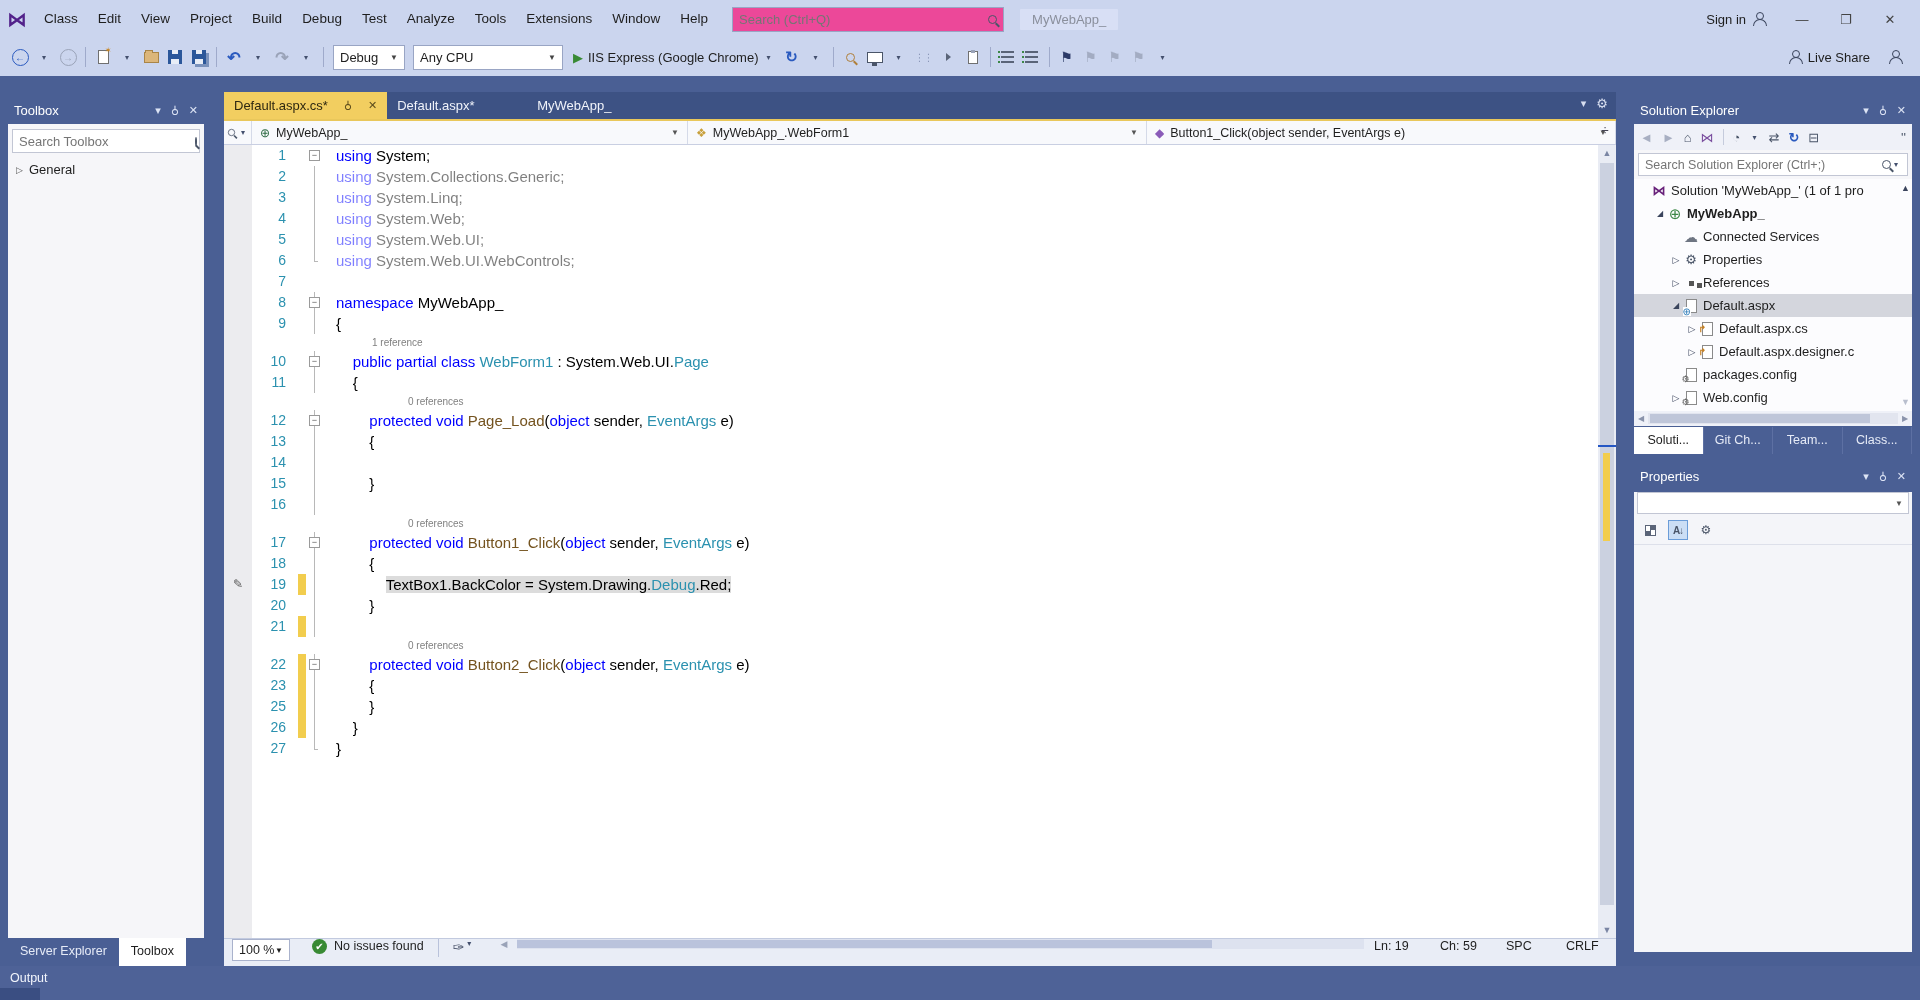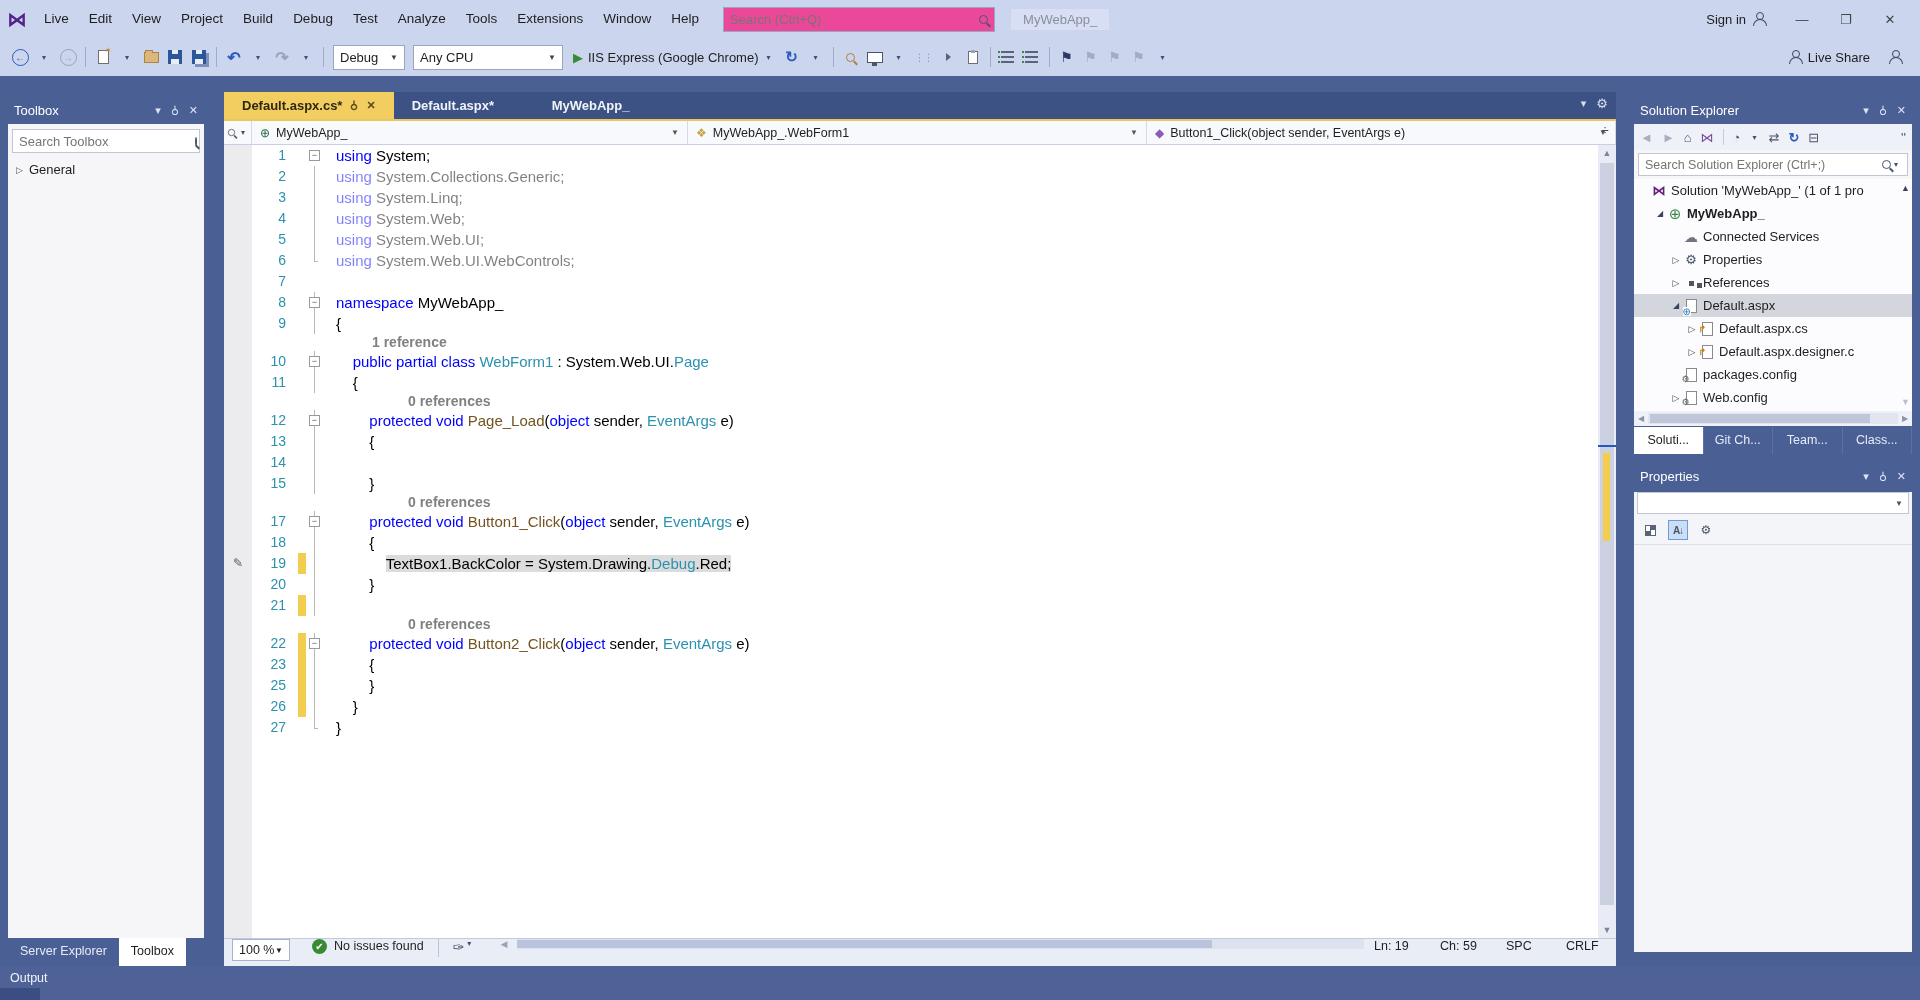--- a/index.html
+++ b/index.html
@@ -73,40 +73,40 @@
   .tb-search input{border:0;outline:0;flex:1;font-size:13px;background:transparent;color:#8b5cf6;}
   .tbx-item{display:flex;align-items:center;gap:6px;padding:4px 8px;font-size:13px;color:#1E1E1E;}
   .exp-closed{font-size:9px;color:#555;}
   .side-tabs{position:absolute;left:8px;top:938px;height:28px;display:flex;}
   .side-tab{padding:0 12px;line-height:26px;font-size:12.5px;color:#E6EBF7;}
   .side-tab.active{background:#fff;color:#1E1E1E;}
 
   
   .editor{position:absolute;left:224px;top:76px;width:1392px;height:890px;}
   .tabstrip{position:absolute;left:0;top:16px;width:100%;height:27px;background:#3D5284;display:flex;}
-  .dtab{display:flex;align-items:center;padding:0 18px;font-size:13px;color:#F0F3FA;gap:8px;font-weight:bold;}
+  .dtab{display:flex;align-items:center;padding:0 10px;font-size:13px;color:#F0F3FA;gap:16px;}
   .dtab.active{background:#F2CE60;color:#2E2811;}
   .dtab .tclose,.dtab .tpin{font-size:11px;color:#5C4C1C;}
   .strip-right{margin-left:auto;display:flex;align-items:center;gap:10px;padding-right:8px;color:#D7DEF0;font-size:11px;}
   .goldline{position:absolute;left:0;top:43px;width:100%;height:2px;background:#E9C75B;}
   .crumbbar{position:absolute;left:0;top:45px;width:100%;height:24px;background:#F8F9FC;border-bottom:1px solid #C9CFE2;display:flex;}
   .crumb-mini{width:28px;display:flex;align-items:center;justify-content:center;gap:2px;border-right:1px solid #D5DAE8;}
   .crumb{display:flex;align-items:center;gap:6px;padding:0 8px;border-right:1px solid #D5DAE8;font-size:12.5px;color:#1E1E1E;}
   .crumb .ca{margin-left:auto;font-size:8px;color:#555;}
   .ci{font-size:12px;}
   .ci.proj{color:#2E6B44;}
   .ci.cls{color:#C8A03C;}
   .ci.meth{color:#8A5BB8;}
   .splitgrip{position:absolute;right:2px;top:47px;width:18px;text-align:center;color:#445;font-size:13px;}
 
   
   .codewrap{position:absolute;left:0;top:69px;width:1374px;height:793px;background:#fff;overflow:hidden;}
   .gmargin{position:absolute;left:0;top:0;width:28px;height:100%;background:#ECECEF;}
   .coderow{display:flex;align-items:stretch;height:21px;font-family:"DejaVu Sans Mono","Liberation Mono",monospace;font-size:15px;line-height:21px;white-space:pre;}
-  .coderow.cl{height:17px;font-family:"Liberation Sans",sans-serif;font-size:14px;line-height:17px;color:#808080;font-weight:bold;}
+  .coderow.cl{height:17px;font-family:"Liberation Sans",sans-serif;font-size:10px;line-height:17px;color:#808080;}
   .c-glyph{width:28px;flex:none;text-align:center;font-size:12px;color:#555;font-family:"Liberation Sans",sans-serif;z-index:2;}
   .c-num{width:46px;flex:none;text-align:right;padding-right:12px;color:#2B91AF;font-size:14px;}
   .c-chg{width:8px;flex:none;}
   .c-chg.on{background:#F2CD4E;}
   .c-out{width:20px;flex:none;position:relative;}
   .obox{position:absolute;left:3px;top:5px;width:11px;height:11px;border:1px solid #9A9A9A;background:#fff;color:#555;font-size:9px;line-height:9px;text-align:center;z-index:2;}
   .oline{position:absolute;left:8px;top:0;bottom:0;width:1px;background:#B8B8B8;}
   .oend{position:absolute;left:8px;top:0;height:11px;width:1px;background:#B8B8B8;}
   .oend::after{content:"";position:absolute;left:0;top:11px;width:4px;height:1px;background:#B8B8B8;}
   .c-text{padding-left:10px;}
@@ -188,21 +188,21 @@
   .outputbar{position:absolute;left:0;top:966px;width:1920px;height:34px;background:#4E6297;}
   .outputbar .olabel{position:absolute;left:10px;top:5px;color:#F2F5FC;font-size:12.5px;}
   .outputbar .otab{position:absolute;left:0;bottom:0;width:40px;height:12px;background:#3A4E82;}
 </style>
 </head>
 <body>
 
 <div class="titlebar">
   <span class="vs-logo">⋈</span>
   <div id="menubar" style="display:flex;">
-      <div class="menu-item">Live</div>
+      <div class="menu-item">Class</div>
       <div class="menu-item">Edit</div>
       <div class="menu-item">View</div>
       <div class="menu-item">Project</div>
       <div class="menu-item">Build</div>
       <div class="menu-item">Debug</div>
       <div class="menu-item">Test</div>
       <div class="menu-item">Analyze</div>
       <div class="menu-item">Tools</div>
       <div class="menu-item">Extensions</div>
       <div class="menu-item">Window</div>
@@ -420,20 +420,21 @@
         <div class="coderow"><span class="c-glyph"></span><span class="c-num">8</span><span class="c-chg"></span><span class="c-out"><span class="obox">−</span><span class="oline"></span></span><span class="c-text"><span class="kw">namespace</span><span class="pl"> MyWebApp_</span></span></div>
         <div class="coderow"><span class="c-glyph"></span><span class="c-num">9</span><span class="c-chg"></span><span class="c-out"><span class="oline"></span></span><span class="c-text"><span class="pl">{</span></span></div>
         <div class="coderow cl"><span class="c-glyph"></span><span class="c-num"></span><span class="c-chg"></span><span class="c-out"></span><span class="c-text" style="padding-left: 46px;">1 reference</span></div>
         <div class="coderow"><span class="c-glyph"></span><span class="c-num">10</span><span class="c-chg"></span><span class="c-out"><span class="obox">−</span><span class="oline"></span></span><span class="c-text"><span class="kw">    public partial class </span><span class="ty">WebForm1</span><span class="pl"> : System.Web.UI.</span><span class="ty">Page</span></span></div>
         <div class="coderow"><span class="c-glyph"></span><span class="c-num">11</span><span class="c-chg"></span><span class="c-out"><span class="oline"></span></span><span class="c-text"><span class="pl">    {</span></span></div>
         <div class="coderow cl"><span class="c-glyph"></span><span class="c-num"></span><span class="c-chg"></span><span class="c-out"></span><span class="c-text" style="padding-left: 82px;">0 references</span></div>
         <div class="coderow"><span class="c-glyph"></span><span class="c-num">12</span><span class="c-chg"></span><span class="c-out"><span class="obox">−</span><span class="oline"></span></span><span class="c-text"><span class="kw">        protected void </span><span class="me">Page_Load</span><span class="pl">(</span><span class="kw">object</span><span class="pl"> sender, </span><span class="ty">EventArgs</span><span class="pl"> e)</span></span></div>
         <div class="coderow"><span class="c-glyph"></span><span class="c-num">13</span><span class="c-chg"></span><span class="c-out"><span class="oline"></span></span><span class="c-text"><span class="pl">        {</span></span></div>
         <div class="coderow"><span class="c-glyph"></span><span class="c-num">14</span><span class="c-chg"></span><span class="c-out"><span class="oline"></span></span><span class="c-text"></span></div>
         <div class="coderow"><span class="c-glyph"></span><span class="c-num">15</span><span class="c-chg"></span><span class="c-out"><span class="oline"></span></span><span class="c-text"><span class="pl">        }</span></span></div>
+        <div class="coderow"><span class="c-glyph"></span><span class="c-num">16</span><span class="c-chg"></span><span class="c-out"><span class="oline"></span></span><span class="c-text"></span></div>
         <div class="coderow cl"><span class="c-glyph"></span><span class="c-num"></span><span class="c-chg"></span><span class="c-out"></span><span class="c-text" style="padding-left: 82px;">0 references</span></div>
         <div class="coderow"><span class="c-glyph"></span><span class="c-num">17</span><span class="c-chg"></span><span class="c-out"><span class="obox">−</span><span class="oline"></span></span><span class="c-text"><span class="kw">        protected void </span><span class="me">Button1_Click</span><span class="pl">(</span><span class="kw">object</span><span class="pl"> sender, </span><span class="ty">EventArgs</span><span class="pl"> e)</span></span></div>
         <div class="coderow"><span class="c-glyph"></span><span class="c-num">18</span><span class="c-chg"></span><span class="c-out"><span class="oline"></span></span><span class="c-text"><span class="pl">        {</span></span></div>
         <div class="coderow"><span class="c-glyph">✎</span><span class="c-num">19</span><span class="c-chg on"></span><span class="c-out"><span class="oline"></span></span><span class="c-text"><span class="pl">            </span><span class="hlseg"><span class="pl">TextBox1.BackColor = System.Drawing.</span><span class="ty">Debug</span><span class="pl">.Red;</span></span></span></div>
         <div class="coderow"><span class="c-glyph"></span><span class="c-num">20</span><span class="c-chg"></span><span class="c-out"><span class="oline"></span></span><span class="c-text"><span class="pl">        }</span></span></div>
         <div class="coderow"><span class="c-glyph"></span><span class="c-num">21</span><span class="c-chg on"></span><span class="c-out"><span class="oline"></span></span><span class="c-text"></span></div>
         <div class="coderow cl"><span class="c-glyph"></span><span class="c-num"></span><span class="c-chg"></span><span class="c-out"></span><span class="c-text" style="padding-left: 82px;">0 references</span></div>
         <div class="coderow"><span class="c-glyph"></span><span class="c-num">22</span><span class="c-chg on"></span><span class="c-out"><span class="obox">−</span><span class="oline"></span></span><span class="c-text"><span class="kw">        protected void </span><span class="me">Button2_Click</span><span class="pl">(</span><span class="kw">object</span><span class="pl"> sender, </span><span class="ty">EventArgs</span><span class="pl"> e)</span></span></div>
         <div class="coderow"><span class="c-glyph"></span><span class="c-num">23</span><span class="c-chg on"></span><span class="c-out"><span class="oline"></span></span><span class="c-text"><span class="pl">        {</span></span></div>
         <div class="coderow"><span class="c-glyph"></span><span class="c-num">25</span><span class="c-chg on"></span><span class="c-out"><span class="oline"></span></span><span class="c-text"><span class="pl">        }</span></span></div>

